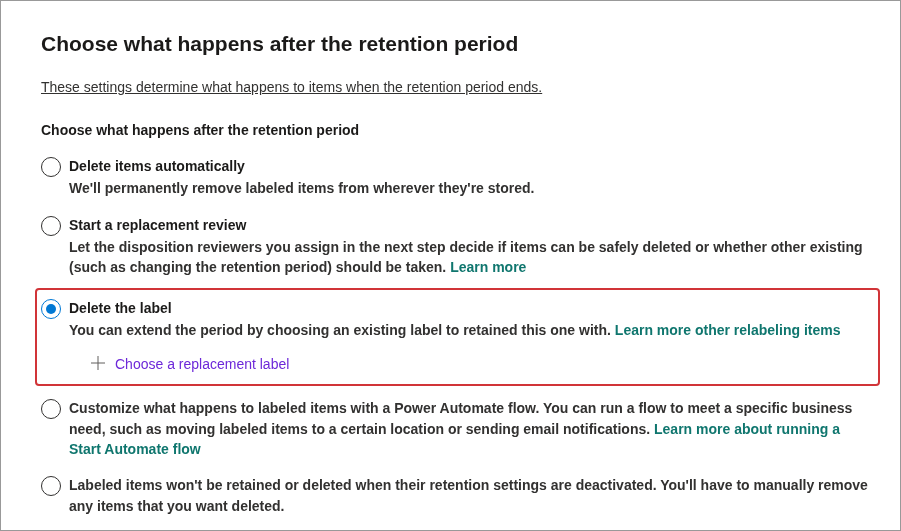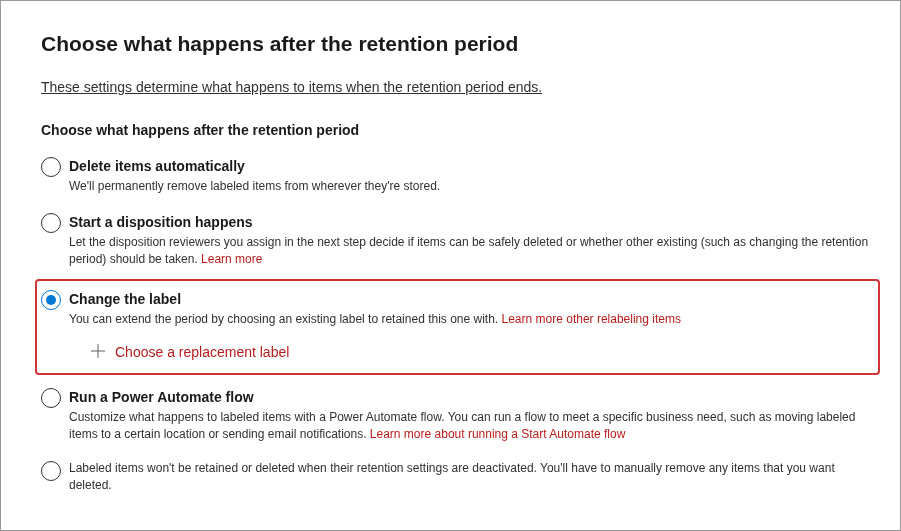--- a/index.html
+++ b/index.html
@@ -71,36 +71,36 @@
       left: 4px;
     }
     .option-body { flex: 1; }
     .option-title {
       font-weight: 600;
       font-size: 14px;
       color: #1b1a19;
       margin-bottom: 2px;
     }
     .option-desc {
-      font-size: 12px;
+      font-size: 14px;
       color: #323130;
-      font-weight: 400;
+      font-weight: 700;
     }
     .link {
-      color: #b91c1c;
+      color: #0f766e;
       cursor: pointer;
       text-decoration: none;
     }
     .choose-replacement {
       display: flex;
       align-items: flex-start;
       gap: 8px;
       margin-top: 14px;
       margin-left: 20px;
-      color: #b91c1c;
+      color: #6d28d9;
       cursor: pointer;
       font-size: 14px;
     }
     .plus-icon {
       width: 18px;
       height: 18px;
       display: inline-flex;
       align-items: center;
       justify-content: center;
       color: #323130;
@@ -120,50 +120,49 @@
     <div class="radio"></div>
     <div class="option-body">
       <div class="option-title">Delete items automatically</div>
       <div class="option-desc">We'll permanently remove labeled items from wherever they're stored.</div>
     </div>
   </div>
 
   <div class="option">
     <div class="radio"></div>
     <div class="option-body">
-      <div class="option-title">Start a disposition happens</div>
+      <div class="option-title">Start a replacement review</div>
       <div class="option-desc">
         <span>Let the disposition reviewers you assign in the next step decide if items can be safely deleted or whether other existing (such as changing the retention period) should be taken. </span><span class="link">Learn more</span>
       </div>
     </div>
   </div>
 
   <div class="option highlighted">
     <div class="radio selected"></div>
     <div class="option-body">
-      <div class="option-title">Change the label</div>
+      <div class="option-title">Delete the label</div>
       <div class="option-desc">
         <span>You can extend the period by choosing an existing label to retained this one with. </span><span class="link">Learn more other relabeling items</span>
       </div>
       <div class="choose-replacement">
         <span class="plus-icon">
           <svg width="16" height="16" viewBox="0 0 16 16" fill="none">
             <line x1="8" y1="1" x2="8" y2="15" stroke-width="1"></line>
             <line x1="1" y1="8" x2="15" y2="8" stroke-width="1"></line>
           </svg>
         </span>
         <span>Choose a replacement label</span>
       </div>
     </div>
   </div>
 
   <div class="option">
     <div class="radio"></div>
     <div class="option-body">
-      <div class="option-title">Run a Power Automate flow</div>
       <div class="option-desc">
         <span>Customize what happens to labeled items with a Power Automate flow. You can run a flow to meet a specific business need, such as moving labeled items to a certain location or sending email notifications. </span><span class="link">Learn more about running a Start Automate flow</span>
       </div>
     </div>
   </div>
 
   <div class="option">
     <div class="radio"></div>
     <div class="option-body">
       <div class="option-desc">Labeled items won't be retained or deleted when their retention settings are deactivated. You'll have to manually remove any items that you want deleted.</div>

